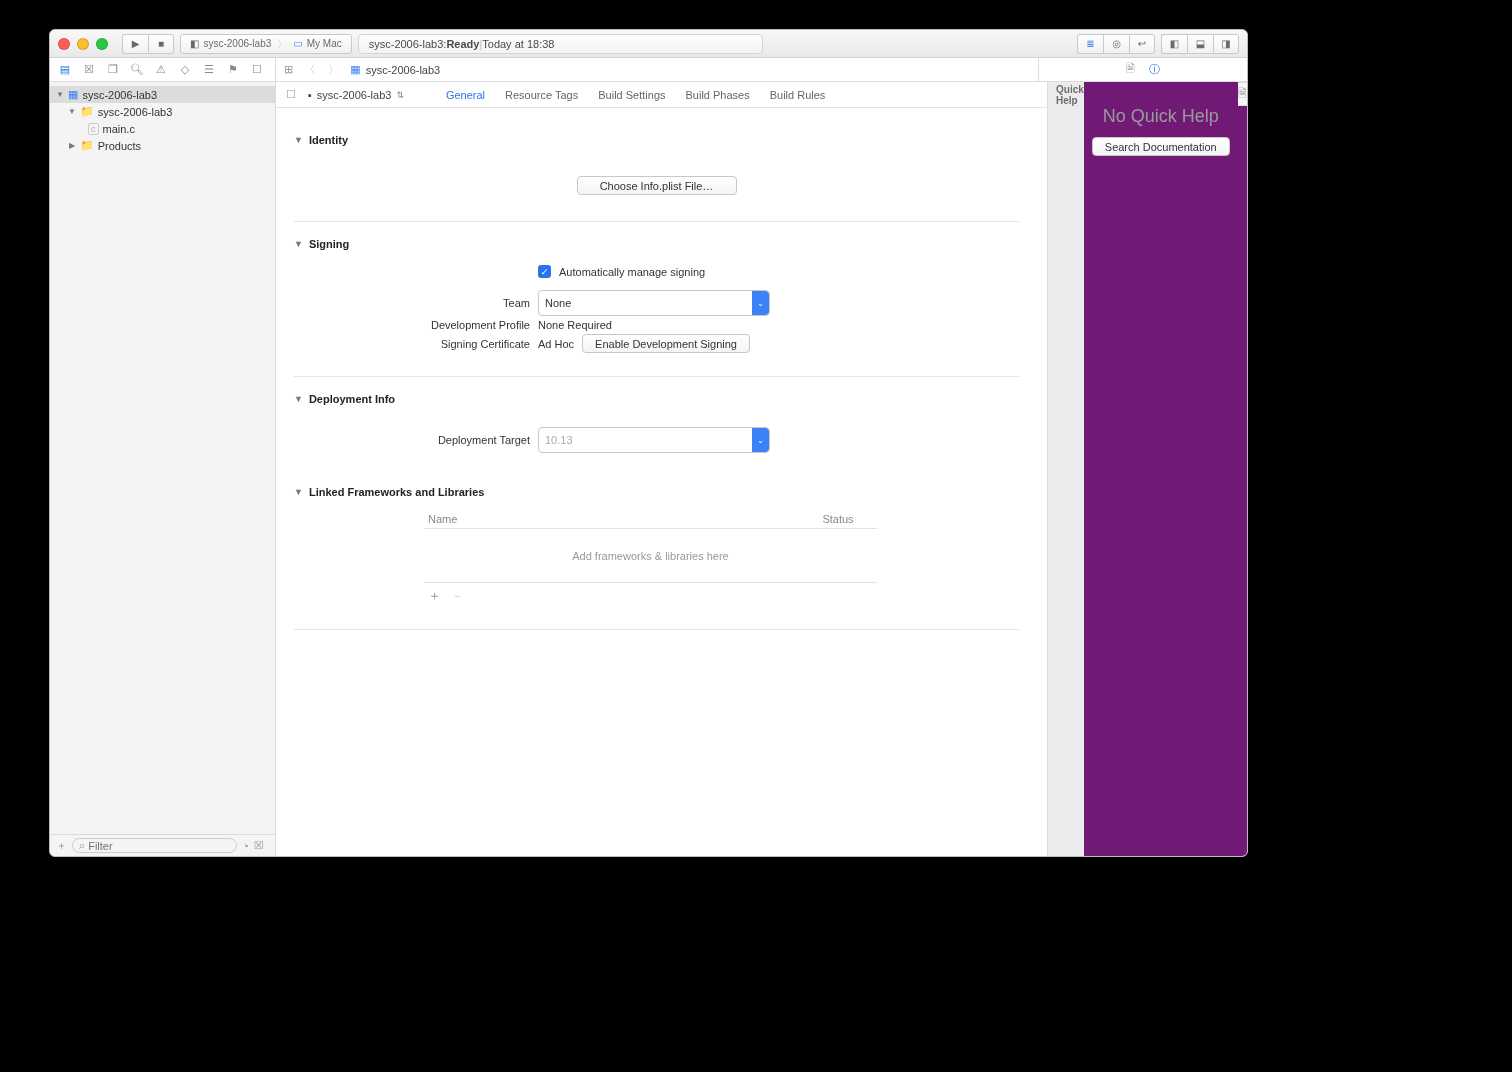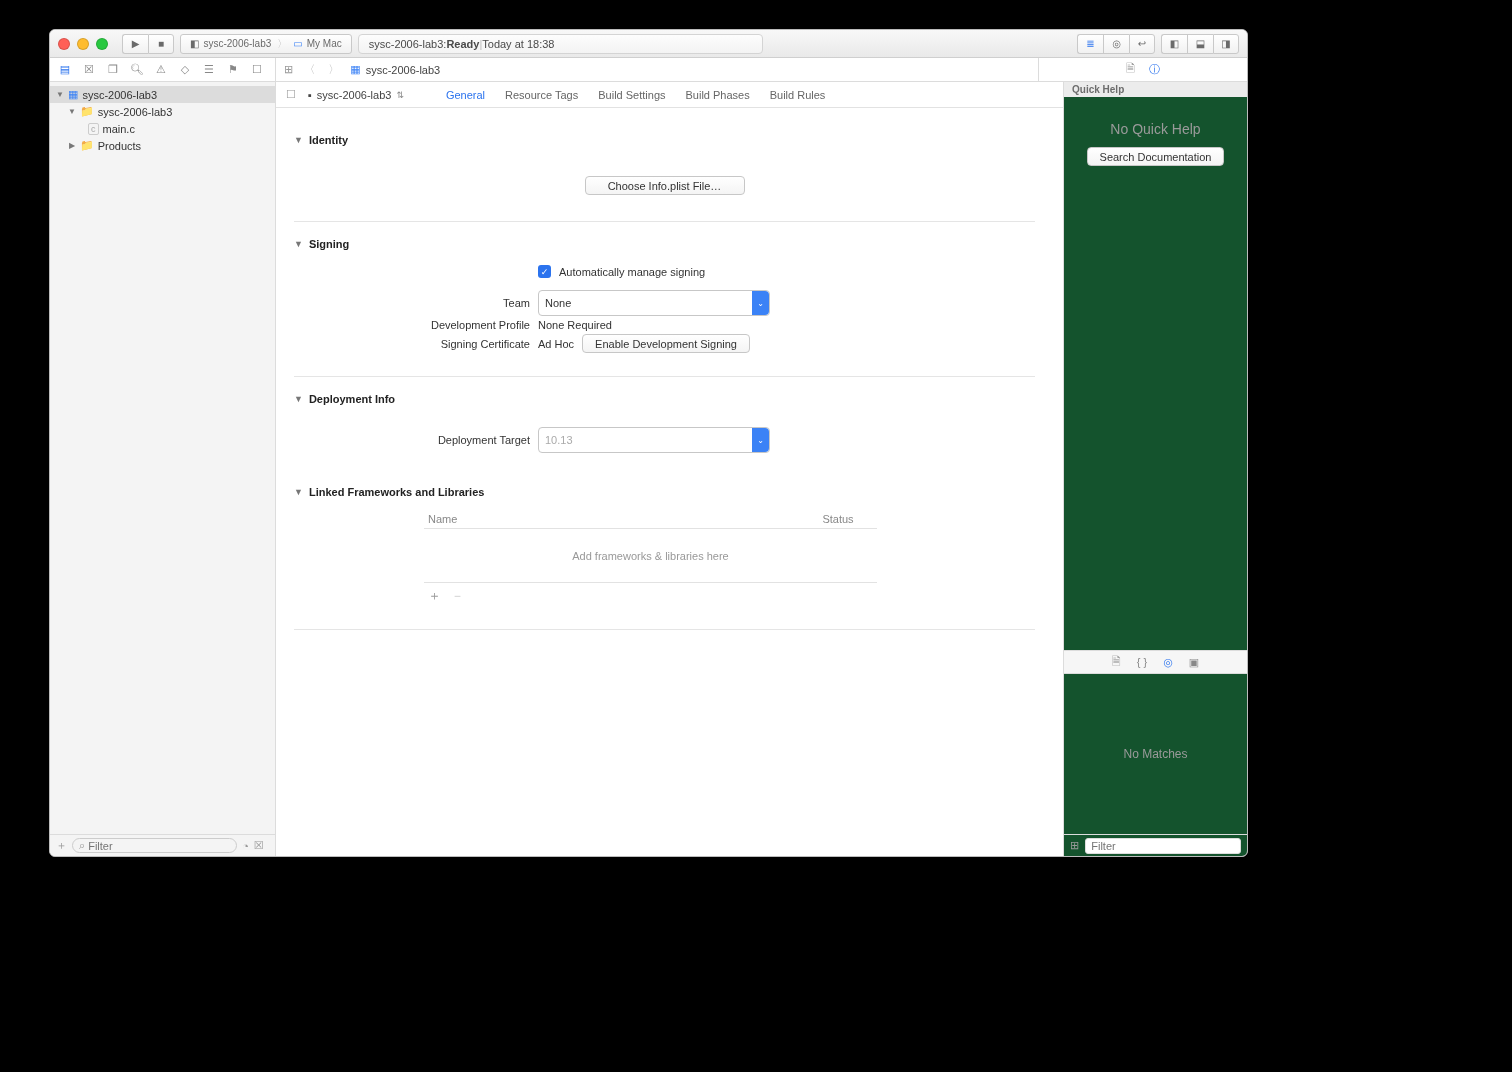--- a/index.html
+++ b/index.html
@@ -119,24 +119,24 @@
 .helptext{color:#9a9a9a;font-size:10.5px;margin-left:252px;line-height:1.25;max-width:290px}
 
 
 .fw-table{margin-left:130px;width:453px}
 .fw-head{display:flex;color:#888;font-size:11px;border-bottom:1px solid #e2e2e2;padding:3px 4px}
 .fw-head .c1{flex:1}.fw-head .c2{width:70px;text-align:center}
 .fw-body{height:54px;display:flex;align-items:center;justify-content:center;color:#999;font-size:11px;border-bottom:1px solid #e2e2e2}
 .fw-foot{display:flex;gap:10px;padding:4px 4px;color:#9a9a9a;font-size:13px}
 
 
-.inspector{width:184px;background:#14532d;border-left:1px solid #dcdcdc;display:flex;flex-direction:column}
+.inspector{width:200px;background:#701a75;border-left:1px solid #dcdcdc;display:flex;flex-direction:row}
 .insp-top{flex:0 0 auto;padding:6px 8px}
 .qh-title{background:#ececec;color:#6d6d6d;font-size:10px;font-weight:600;padding:2px 0}
-.noqh{text-align:center;color:#9a9a9a;font-size:14px;margin:18px 0 10px}
+.noqh{text-align:center;color:#9a9a9a;font-size:18px;margin:18px 0 10px}
 .insp-mid{flex:1}
 .insp-lib-tabs{height:24px;border-top:1px solid #dcdcdc;border-bottom:1px solid #dcdcdc;display:flex;align-items:center;justify-content:center;gap:16px;color:#888;background:#f6f6f6}
 .insp-lib-tabs .active{color:#2b73ee}
 .nomatch{flex:0 0 160px;display:flex;align-items:center;justify-content:center;color:#9a9a9a;font-size:12px}
 .insp-bottom{height:22px;border-top:1px solid #dcdcdc;display:flex;align-items:center;gap:6px;padding:0 6px;color:#999}
 .insp-bottom input{flex:1;border:1px solid #ddd;border-radius:3px;padding:1px 5px;font-size:11px;color:#555;background:#fff}
 </style>
 </head>
 <body>
 

